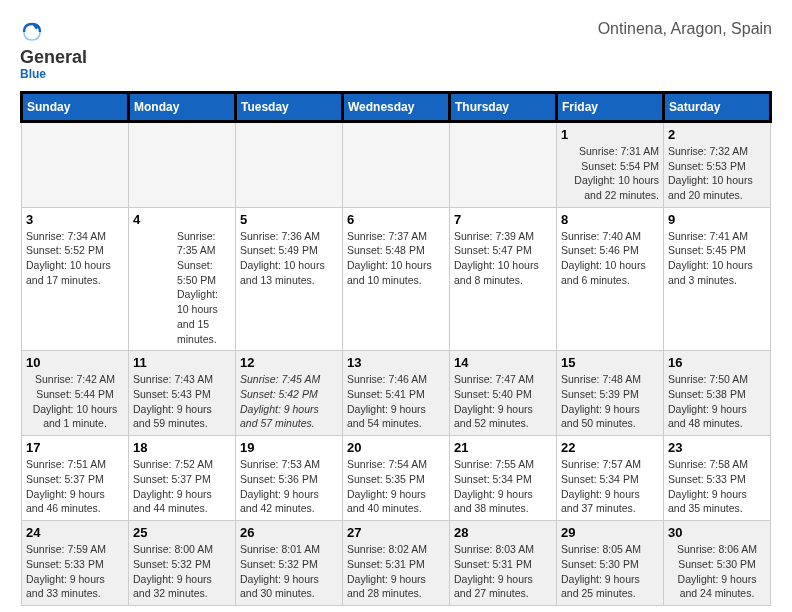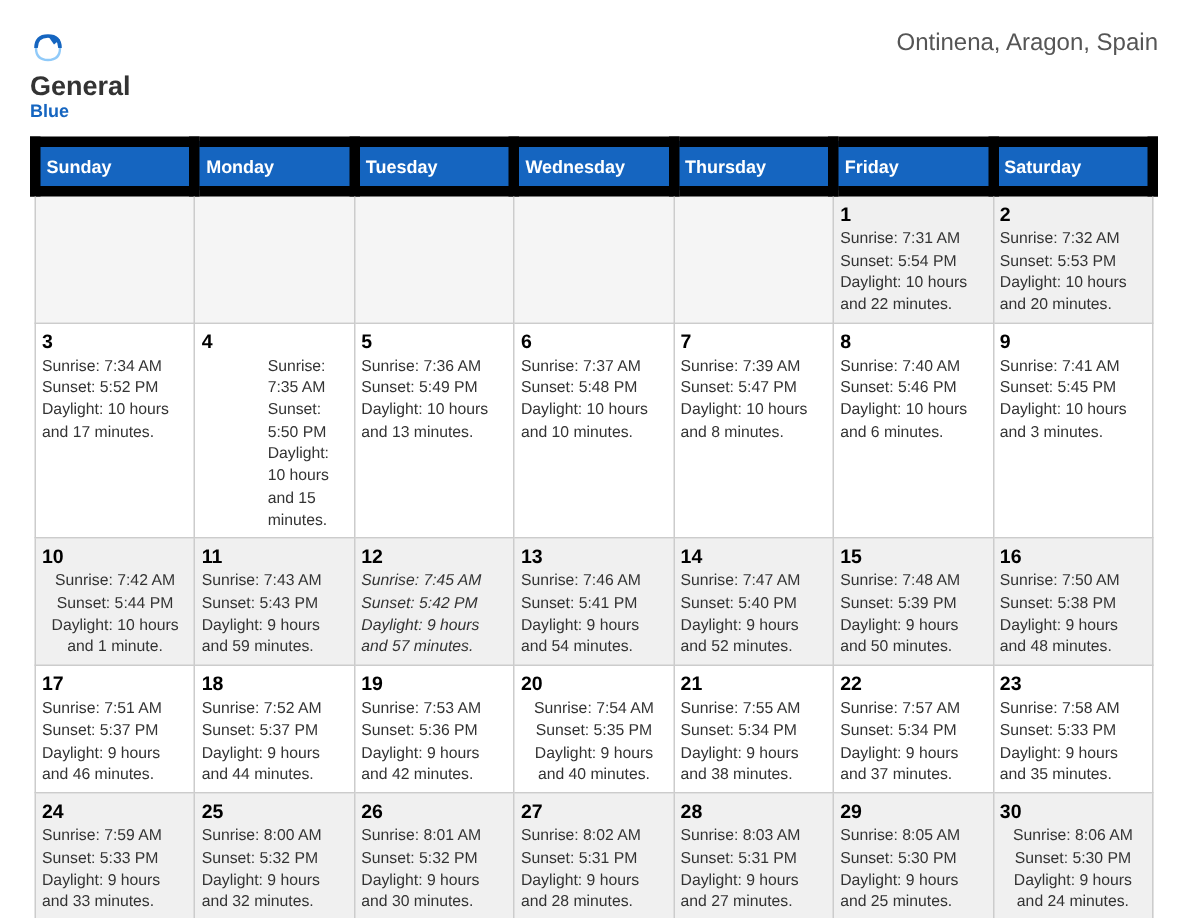--- a/index.html
+++ b/index.html
@@ -47,21 +47,21 @@
       border-collapse: collapse;
       font-size: 11px;
     }
     .calendar th {
       background: #1565c0;
       color: #fff;
       padding: 6px 4px;
       text-align: left;
       font-size: 12px;
       font-weight: bold;
-      border: 7px solid #000000;
+      border: 3px solid #000000;
     }
     .calendar td {
       border: 1px solid #ccc;
       vertical-align: top;
       padding: 4px;
       width: calc(100%/7);
       height: 85px;
     }
     .calendar td.empty {
       background: #f5f5f5;
@@ -115,21 +115,21 @@
   </thead>
   <tbody id="calendar-body">
   <tr>
         <td class="empty"></td>
         <td class="empty"></td>
         <td class="empty"></td>
         <td class="empty"></td>
         <td class="empty"></td>
         <td class="shaded">
           <span class="day-num">1</span>
-          <div class="day-info" style="white-space: pre-line;">Sunrise: 7:31 AM
+          <div class="day-info" style="white-space: pre-line; text-align: right;">Sunrise: 7:31 AM
 Sunset: 5:54 PM
 Daylight: 10 hours and 22 minutes.</div>
         </td>
         <td class="shaded">
           <span class="day-num">2</span>
           <div class="day-info" style="white-space: pre-line;">Sunrise: 7:32 AM
 Sunset: 5:53 PM
 Daylight: 10 hours and 20 minutes.</div>
         </td>
       </tr>
@@ -235,21 +235,21 @@
 Daylight: 9 hours and 44 minutes.</div>
         </td>
         <td>
           <span class="day-num">19</span>
           <div class="day-info" style="white-space: pre-line;">Sunrise: 7:53 AM
 Sunset: 5:36 PM
 Daylight: 9 hours and 42 minutes.</div>
         </td>
         <td>
           <span class="day-num">20</span>
-          <div class="day-info" style="white-space: pre-line; text-align: center;">Sunrise: 7:54 AM
+          <div class="day-info" style="white-space: pre-line;">Sunrise: 7:54 AM
 Sunset: 5:35 PM
 Daylight: 9 hours and 40 minutes.</div>
         </td>
         <td>
           <span class="day-num">21</span>
           <div class="day-info" style="white-space: pre-line;">Sunrise: 7:55 AM
 Sunset: 5:34 PM
 Daylight: 9 hours and 38 minutes.</div>
         </td>
         <td>

